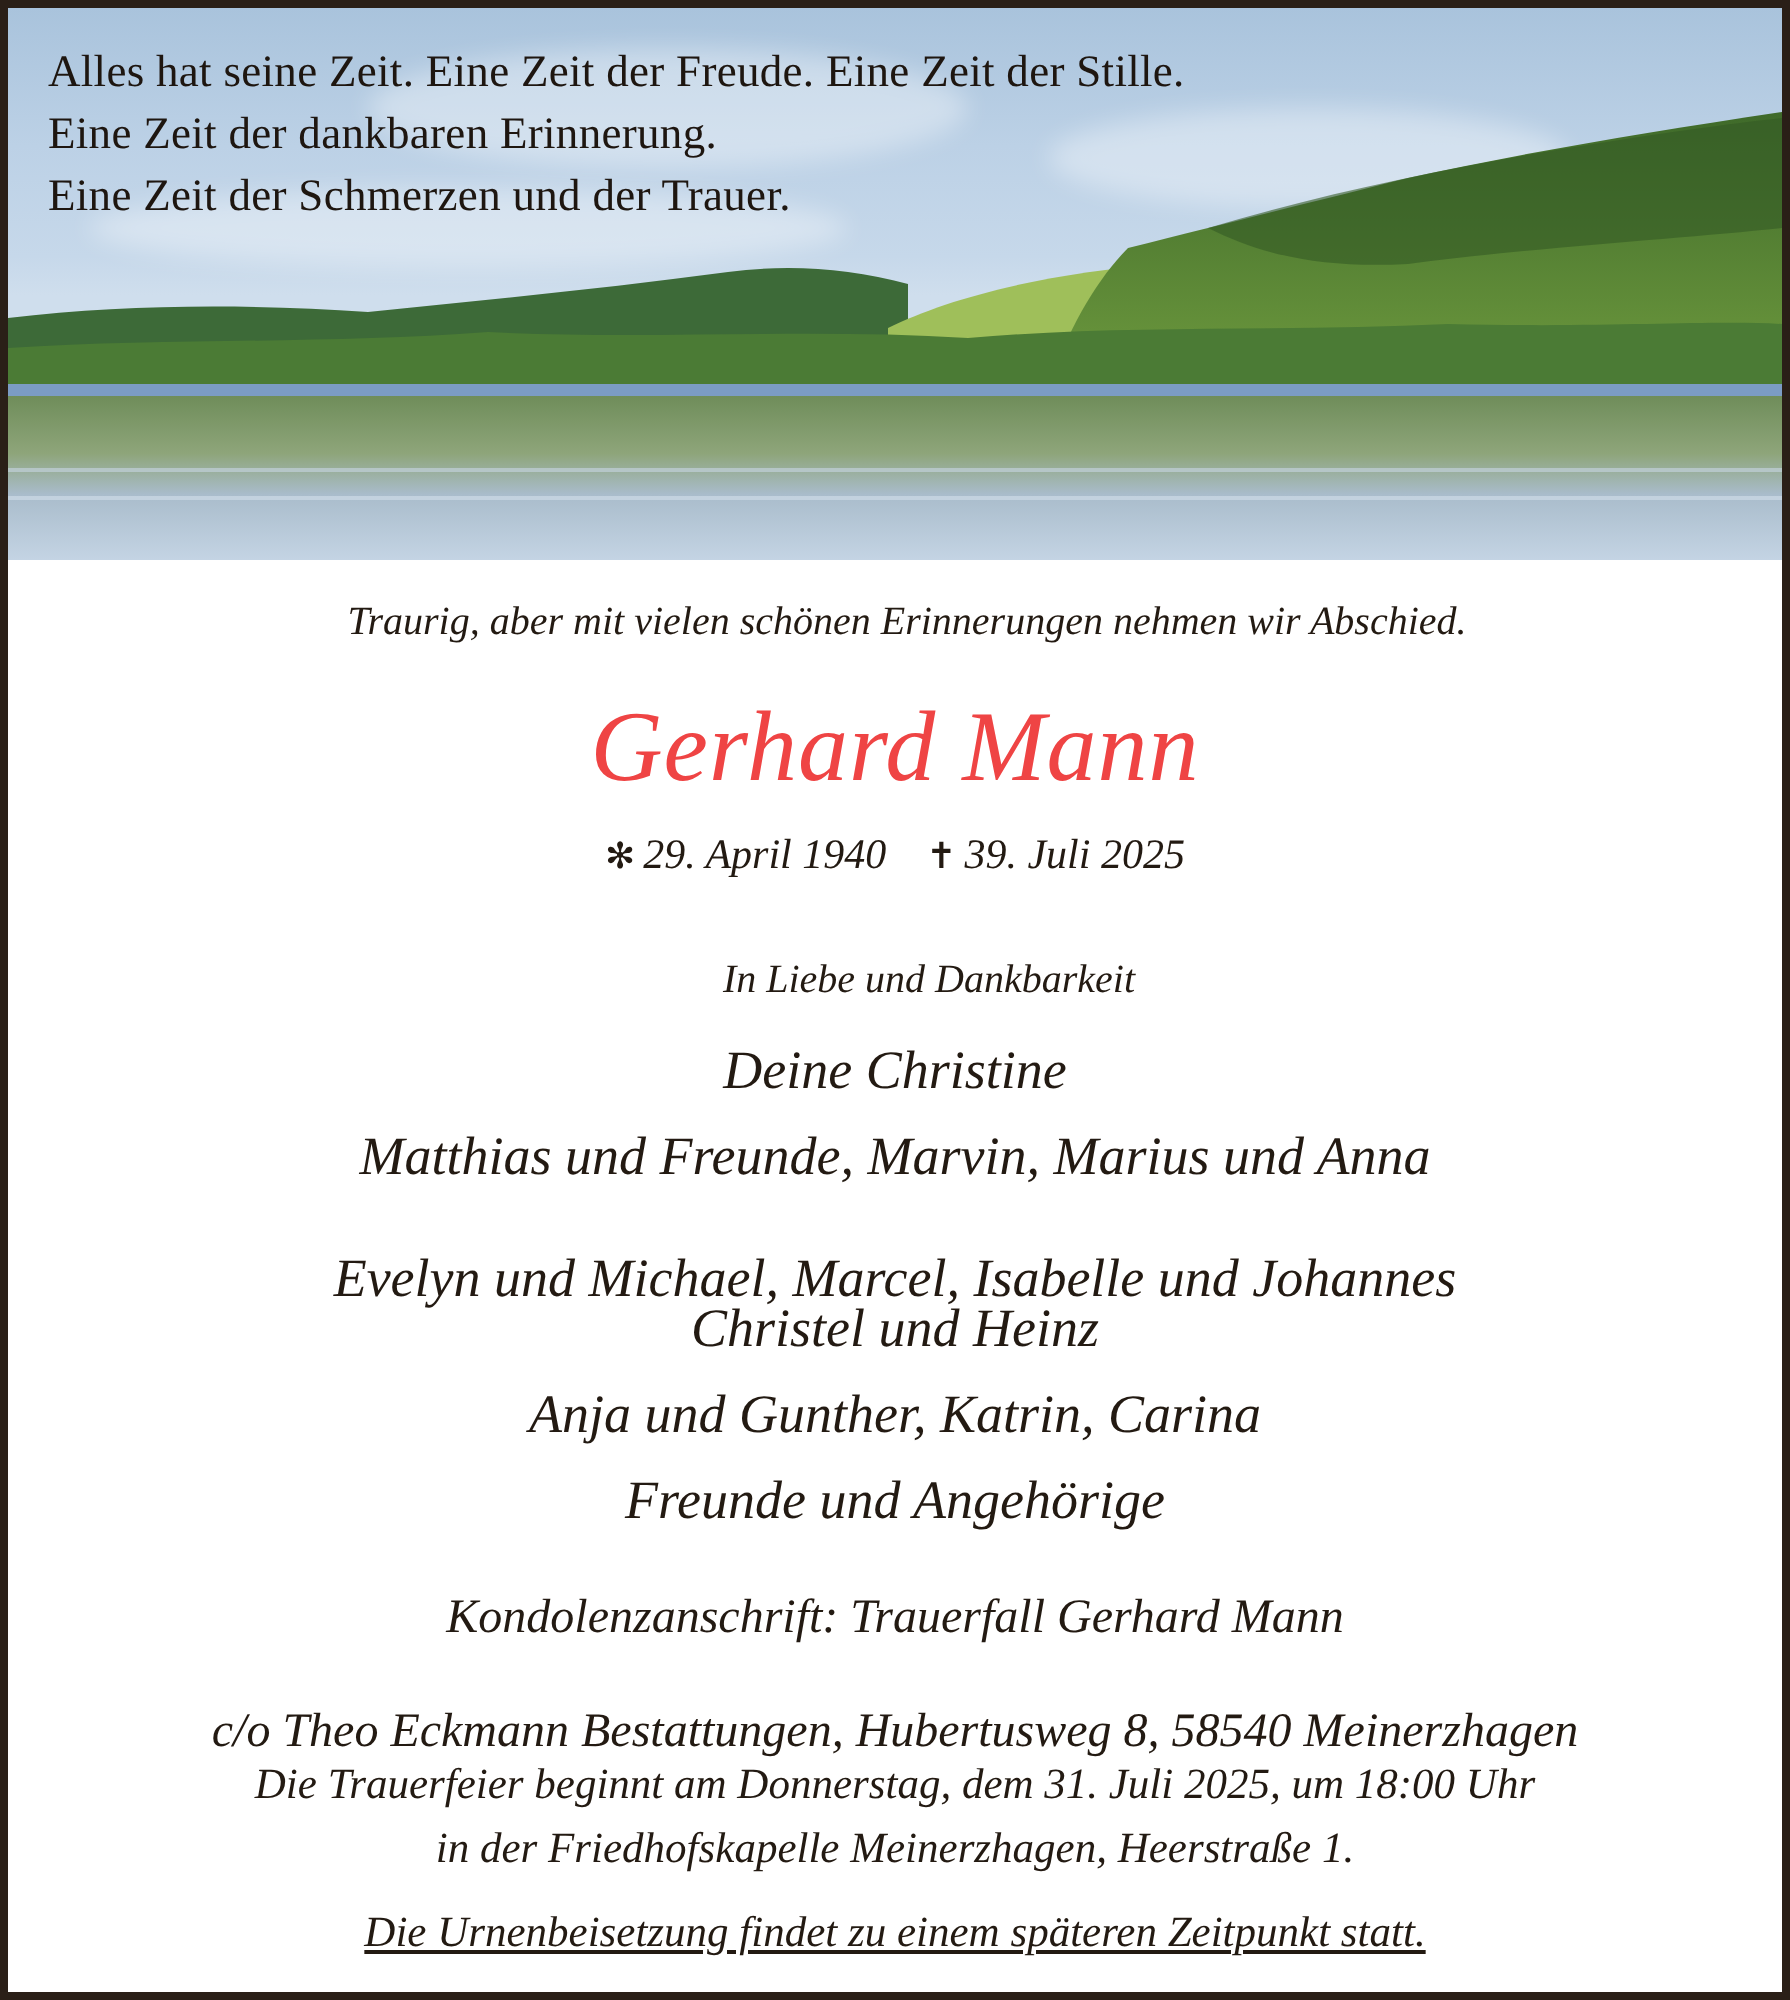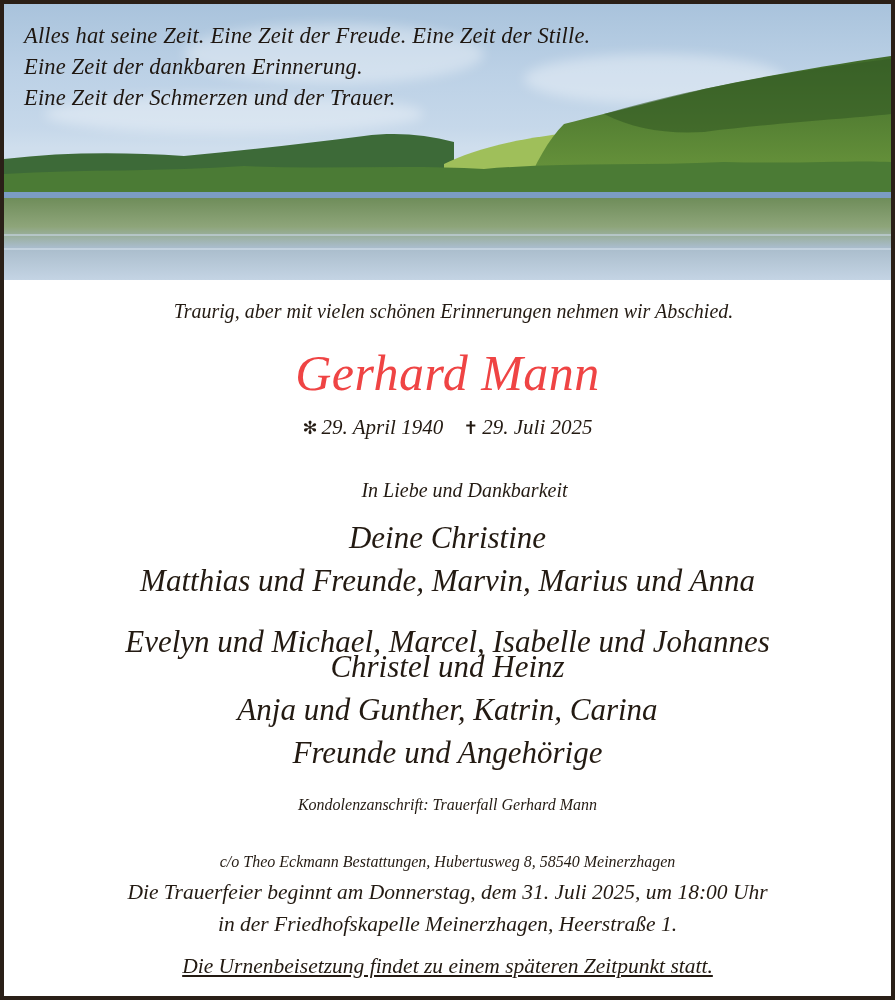--- a/index.html
+++ b/index.html
@@ -10,35 +10,35 @@
     border: 4px solid #2a1f17; background: #ffffff; overflow: hidden;
   }
   .hero {
     position: absolute; left: 0; top: 0; width: 887px; height: 276px; overflow: hidden;
     background: linear-gradient(180deg, #a9c3dc 0%, #bcd1e6 25%, #c6d8ea 45%, #cfdeed 52%);
   }
   .cloud { position: absolute; border-radius: 50%; background: rgba(255,255,255,0.35); filter: blur(6px); }
   .hills { position: absolute; left: 0; top: 0; width: 887px; height: 276px; }
   .quote {
     position: absolute; left: 20px; top: 16px;
-    font-family: "Liberation Serif", serif; font-style: italic;
+    font-family: "Liberation Serif", serif; 
     font-size: 22.5px; line-height: 31px; color: #1e1610; letter-spacing: 0.15px;
   }
   .quote div { white-space: nowrap; }
   .content { position: absolute; left: 0; top: 276px; width: 887px; text-align: center; }
   .line { position: absolute; left: 0; width: 887px; text-align: center; white-space: nowrap;
           font-family: "Liberation Serif", serif; font-style: italic; color: #231a12; }
   .intro { top: 20px; font-size: 20px; padding-left: 12px; }
   .name { top: 64px; font-size: 50px; letter-spacing: 0.5px; color: #ef4444; }
   .dates { top: 135px; font-size: 21px; }
   .dates .sym { font-style: normal; font-family: "DejaVu Sans", sans-serif; font-size: 18px; margin-right: 4px; }
   .dates .gap { display: inline-block; width: 20px; }
   .dank { top: 199px; font-size: 20px; padding-left: 34px; }
-  .fam { font-size: 31px; }
-  .kond { font-size: 16px; }
+  .fam { font-size: 27px; }
+  .kond { font-size: 24px; }
   .cer { font-size: 21.5px; }
 </style>
 </head>
 <body>
 
 <div class="frame">
 
   <div class="hero">
     <div class="cloud" style="left:180px;top:20px;width:300px;height:60px;"></div>
     <div class="cloud" style="left:520px;top:50px;width:260px;height:50px;"></div>
@@ -78,21 +78,21 @@
       <div>Alles hat seine Zeit. Eine Zeit der Freude. Eine Zeit der Stille.</div>
       <div>Eine Zeit der dankbaren Erinnerung.</div>
       <div>Eine Zeit der Schmerzen und der Trauer.</div>
     </div>
   </div>
 
   <div class="content">
     <div class="line intro">Traurig, aber mit vielen schönen Erinnerungen nehmen wir Abschied.</div>
     <div class="line name">Gerhard Mann</div>
     <div class="line dates">
-      <span class="sym">✻</span><span>29. April 1940</span><span class="gap"></span><span class="sym">✝</span><span>29. Juli 2025</span>
+      <span class="sym">✻</span><span>29. April 1940</span><span class="gap"></span><span class="sym">✝</span><span>39. Juli 2025</span>
     </div>
 
     <div class="line dank">In Liebe und Dankbarkeit</div>
 
     <div class="line fam" style="top:240px;">Deine Christine</div>
     <div class="line fam" style="top:283px;">Matthias und Freunde, Marvin, Marius und Anna</div>
     <div class="line fam" style="top:344px;text-align:center;">Evelyn und Michael, Marcel, Isabelle und Johannes</div>
     <div class="line fam" style="top:369px;">Christel und Heinz</div>
     <div class="line fam" style="top:412px;">Anja und Gunther, Katrin, Carina</div>
     <div class="line fam" style="top:455px;">Freunde und Angehörige</div>

